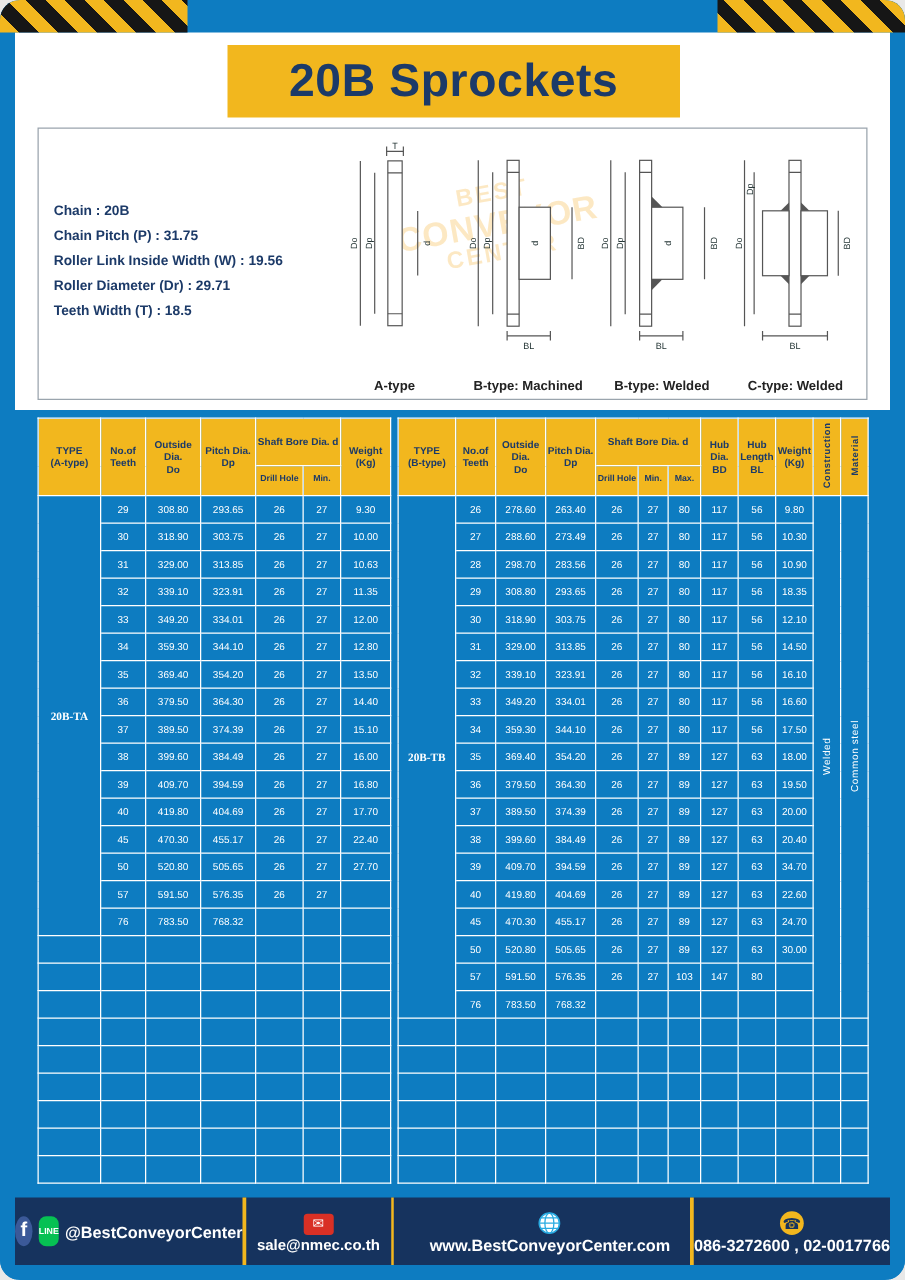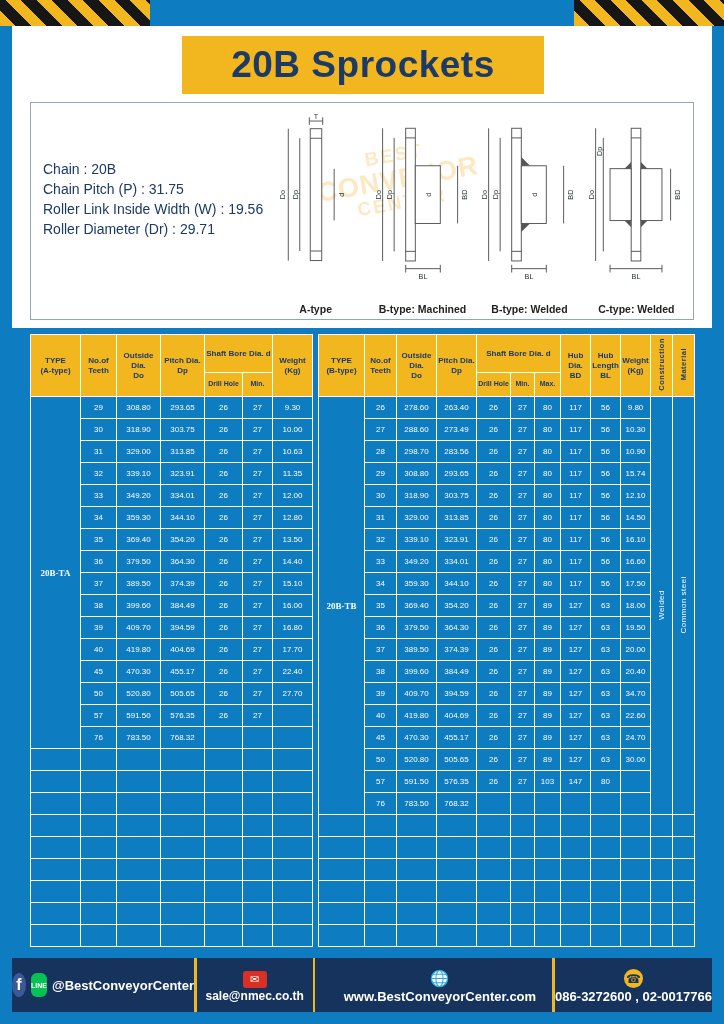--- a/index.html
+++ b/index.html
@@ -1,37 +1,37 @@
 <!DOCTYPE html>
 <html><head>
 <meta charset="utf-8">
 <style>
   * { margin:0; padding:0; box-sizing:border-box; }
   body { font-family:"Liberation Sans", sans-serif; background:#e8e8e8; }
-  .page { position:relative; width:724px; height:1024px; background:#ffffff; overflow:hidden; margin:0 auto; }
+  .page { position:relative; width:724px; height:1024px; background:#ffffff; overflow:hidden; margin:0 auto;border-radius:16px; }
 
   
   .side-strip { position:absolute; top:0; bottom:0; width:12px; background:#0d7cc1; z-index:2; }
   .side-strip.left { left:0; } .side-strip.right { right:0; }
   .top-bar { position:absolute; top:0; left:0; right:0; height:26px; background:#0d7cc1; z-index:3; }
   .hazard { position:absolute; top:0; height:26px; width:150px;
             background:repeating-linear-gradient(45deg,#f2b71e 0 11px,#161616 11px 22px); }
   .hazard.hz-left { left:0; } .hazard.hz-right { right:0; }
   .blue-lower { position:absolute; left:0; right:0; top:328px; bottom:0; background:#0d7cc1; z-index:1; }
 
   
   .title-banner { position:absolute; top:36px; left:182px; width:362px; height:58px; background:#f2b71e;
                   display:flex; align-items:center; justify-content:center; z-index:4; }
   .title-banner h1 { font-size:37px; font-weight:bold; color:#1c3a68; letter-spacing:.5px; }
 
   
   .diagram-box { position:absolute; top:102px; left:30px; width:664px; height:218px; background:#fff;
                  border:1px solid #9aa4ad; z-index:4; }
   .specs { position:absolute; left:12px; top:56px; }
-  .spec-line { font-size:14px; font-weight:normal; color:#1c3a68; line-height:20px; white-space:nowrap; }
+  .spec-line { font-size:11px; font-weight:bold; color:#1c3a68; line-height:20px; white-space:nowrap; }
   .watermark { position:absolute; left:242px; top:42px; width:250px; text-align:center;
                transform:rotate(-10deg); color:#f5a81c; opacity:.26; line-height:1.05; pointer-events:none; }
   .watermark .w1,.watermark .w3 { font-size:19px; font-weight:bold; letter-spacing:2px; }
   .watermark .w2 { font-size:27px; font-weight:bold; letter-spacing:1px; }
   .drawings { position:absolute; left:234px; top:6px; right:6px; bottom:4px; display:flex; justify-content:space-between; }
   .figure { display:flex; flex-direction:column; align-items:center; width:24%; }
   .figure svg { flex:1 1 auto; }
   .fig-caption { font-size:10.5px; font-weight:bold; color:#222; margin-top:17px; white-space:nowrap; }
   .ln { fill:none; stroke:#555; stroke-width:1; }
   .fw { fill:#fff; stroke:#555; stroke-width:1; }
@@ -94,20 +94,21 @@
       <div class="w1">BEST</div>
       <div class="w2">CONVEYOR</div>
       <div class="w3">CENTER</div>
     </div>
 
     <div class="specs">
       <div class="spec-line">Chain : 20B</div>
       <div class="spec-line">Chain Pitch (P) : 31.75</div>
       <div class="spec-line">Roller Link Inside Width (W) : 19.56</div>
       <div class="spec-line">Roller Diameter (Dr) : 29.71</div>
+      <div class="spec-line">Teeth Width (T) : 18.5</div>
     </div>
 
     <div class="drawings">
 
       <div class="figure">
         <svg viewBox="0 0 90 176" width="86" height="172">
           <line class="ln" x1="38" y1="4" x2="38" y2="12"></line>
             <line class="ln" x1="52" y1="4" x2="52" y2="12"></line>
           <line class="ln" x1="38" y1="8" x2="52" y2="8"></line>
           <text class="lbl" x="45" y="6" text-anchor="middle">T</text>
@@ -522,21 +523,21 @@
         </tr>
         <tr>
           <td>29</td>
           <td>308.80</td>
           <td>293.65</td>
           <td>26</td>
           <td>27</td>
           <td>80</td>
           <td>117</td>
           <td>56</td>
-          <td>15.74</td>
+          <td>18.35</td>
         </tr>
         <tr>
           <td>30</td>
           <td>318.90</td>
           <td>303.75</td>
           <td>26</td>
           <td>27</td>
           <td>80</td>
           <td>117</td>
           <td>56</td>

